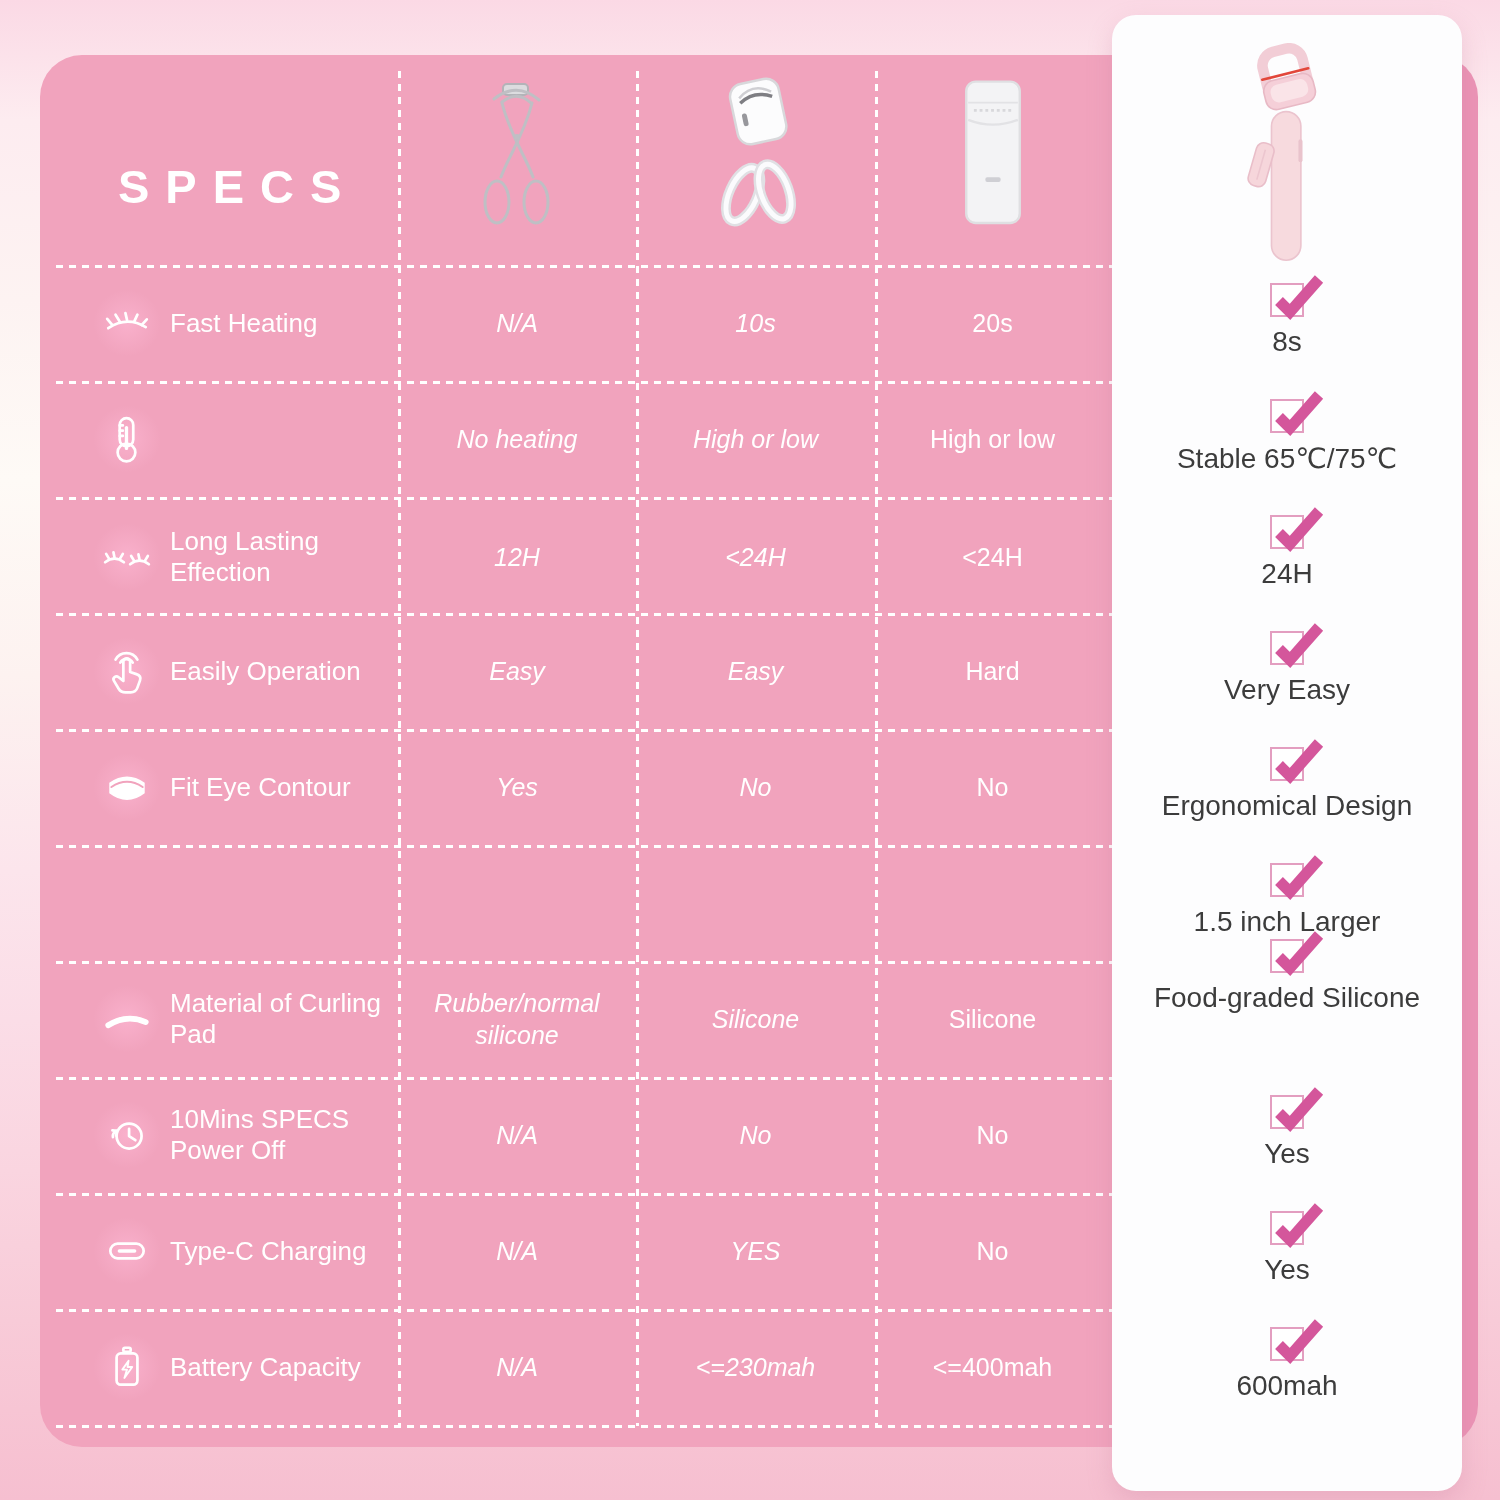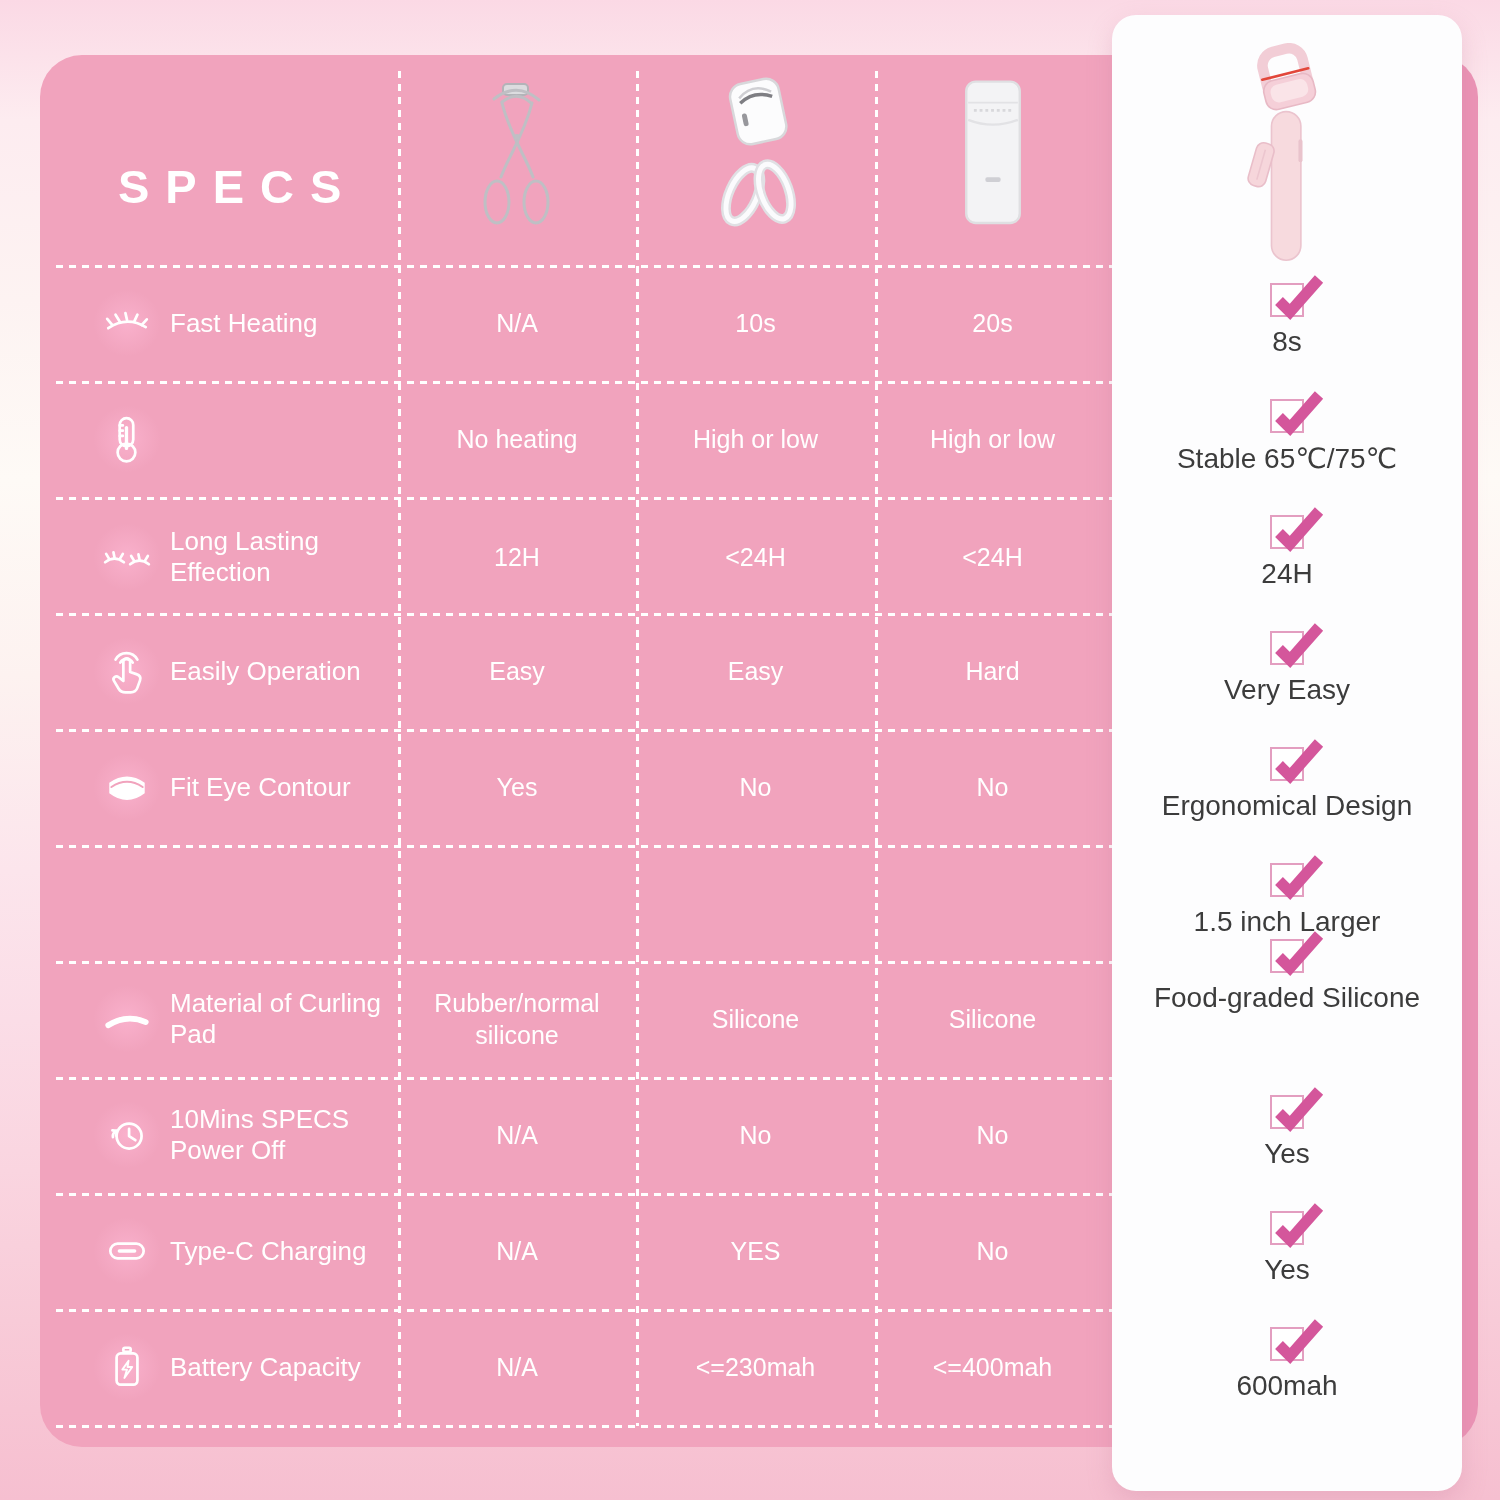--- a/index.html
+++ b/index.html
@@ -26,21 +26,21 @@
   .lbl { position:absolute; left:62px; top:0; height:100%; width:300px;
     display:flex; align-items:center; gap:18px; }
   .lbl .txt { color:#fff; font-size:26px; font-weight:normal; line-height:1.18; max-width:218px; }
   .ic { position:relative; width:50px; height:50px; flex:0 0 50px; }
   .ic::before { content:""; position:absolute; inset:-9px; border-radius:50%;
     background:radial-gradient(circle, rgba(255,186,214,.6) 0%, rgba(255,186,214,0) 70%); }
   .ic svg { position:relative; width:50px; height:50px; stroke:#fff; fill:none;
     stroke-width:2.6; stroke-linecap:round; stroke-linejoin:round; }
   .val { position:absolute; top:0; height:100%; display:flex; align-items:center;
     justify-content:center; text-align:center; color:#fff; font-size:25px; line-height:1.3; padding:0 10px; }
-  .vc1 { left:358px; width:238px; } .vc2 { left:596px; width:239px; } .vc3 { left:835px; width:235px; }
+  .vc1 { left:358px; width:238px;font-style:italic; } .vc2 { left:596px; width:239px;font-style:italic; } .vc3 { left:835px; width:235px; }
   
   .card { position:absolute; left:1112px; top:15px; width:350px; height:1476px;
     background:#fdfdfe; border-radius:24px; z-index:3;
     box-shadow:0 10px 24px rgba(201,130,160,.30); }
   .product { position:absolute; left:0; top:28px; width:100%; height:245px;
     display:flex; align-items:center; justify-content:center; }
   .cl-item { position:absolute; left:0; width:100%; height:84px;
     display:flex; flex-direction:column; align-items:center; justify-content:flex-start; gap:9px; }
   .cb { position:relative; width:34px; height:34px; border:2px solid #e39ec0; background:#fff; }
   .cb svg { position:absolute; left:-3px; top:-10px; width:54px; height:46px; overflow:visible; }

